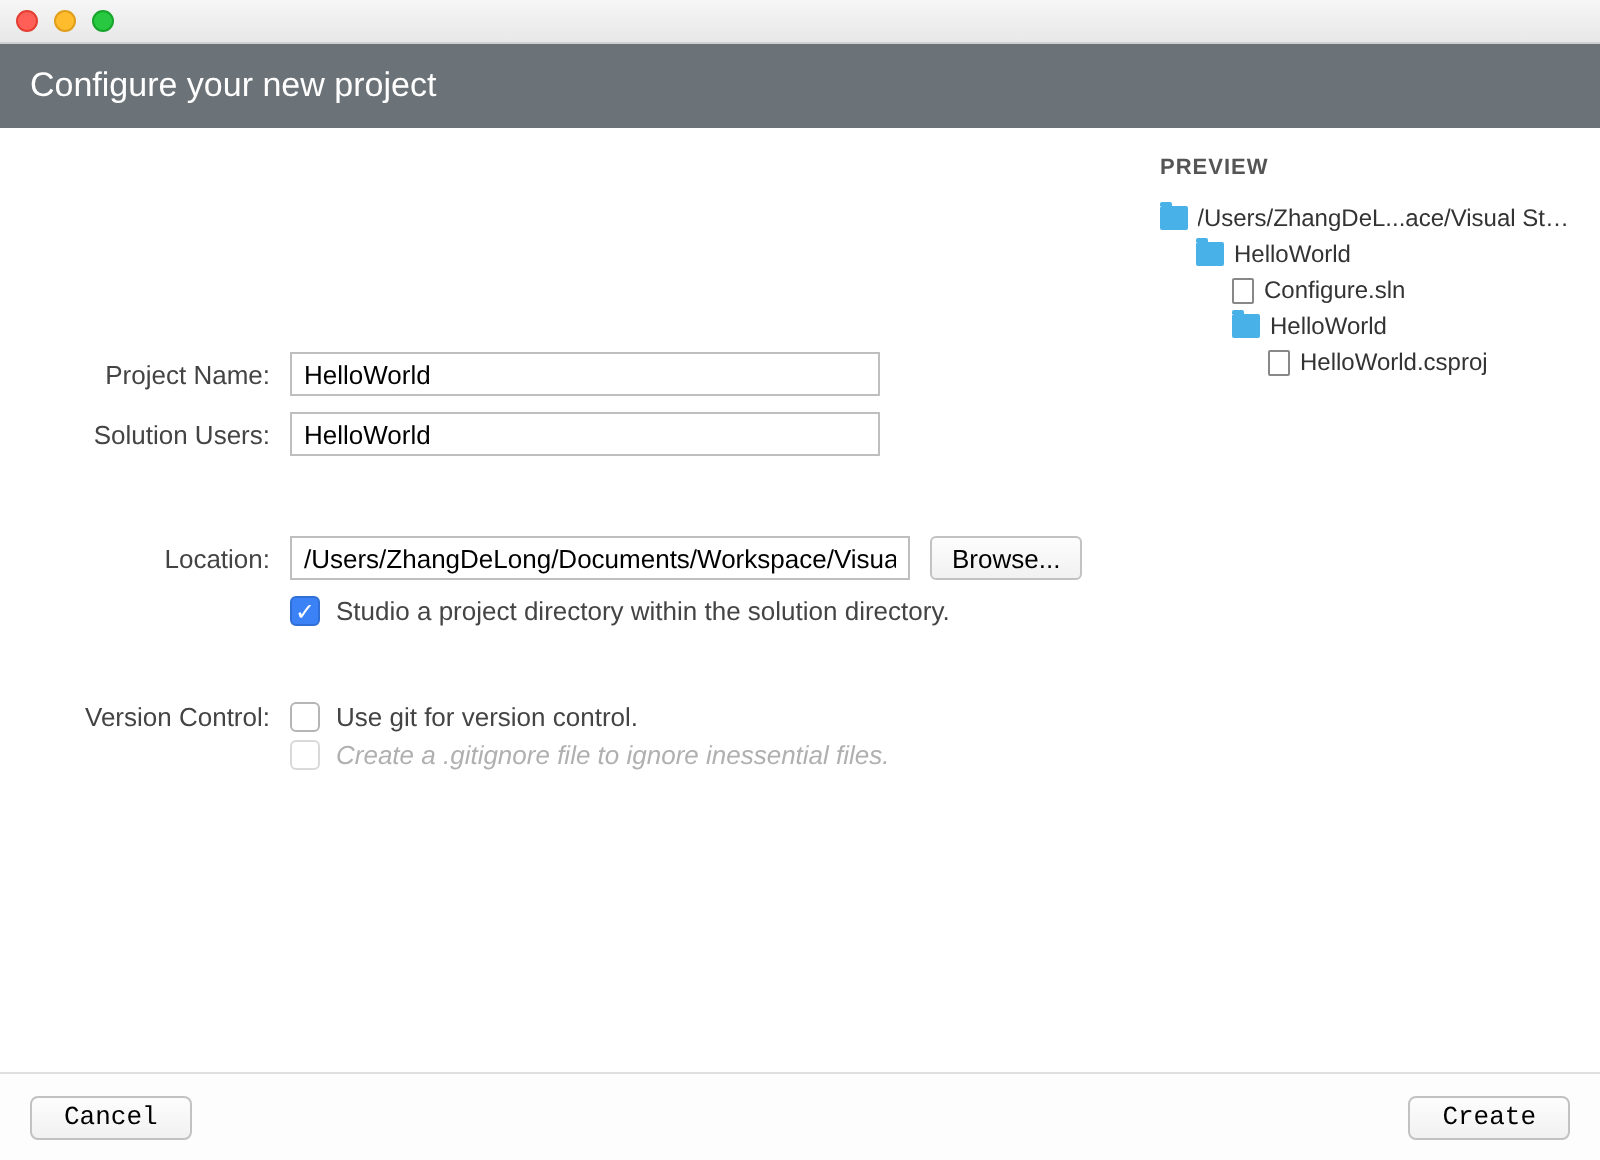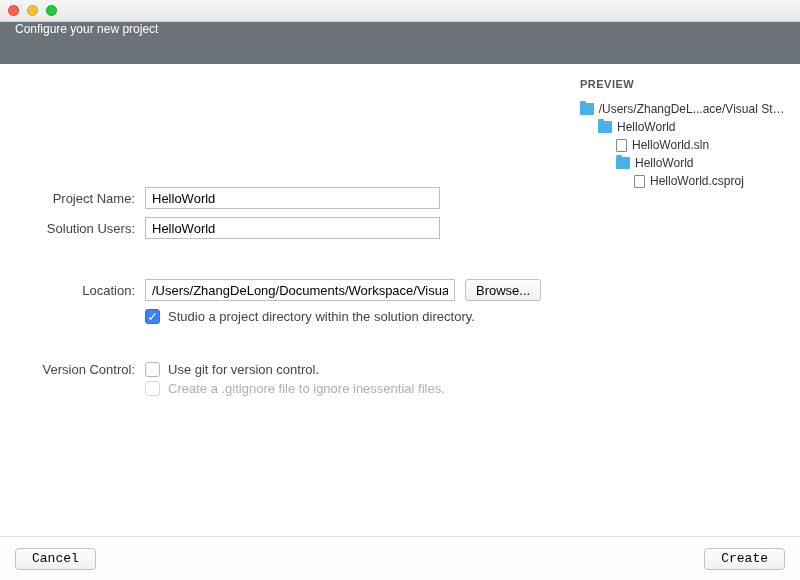--- a/index.html
+++ b/index.html
@@ -6,24 +6,24 @@
     body { width: 800px; height: 580px; background: #fff; overflow: hidden; }
 
     .title-bar { height: 22px; background: linear-gradient(#f6f6f6, #e8e8e8); border-bottom: 1px solid #d0d0d0; display: flex; align-items: center; position: relative; }
     .traffic { display: flex; gap: 8px; margin-left: 8px; }
     .light { width: 11px; height: 11px; border-radius: 50%; }
     .red { background: #ff5f57; border: 0.5px solid #e33e32; }
     .yellow { background: #ffbd2e; border: 0.5px solid #e09e1a; }
     .green { background: #28c840; border: 0.5px solid #17a52c; }
     .title-text { position: absolute; left: 0; right: 0; text-align: center; font-size: 13px; color: #555; }
 
-    .header { background: #6c7378; color: #fff; height: 42px; display: flex; padding-left: 15px; font-size: 12px; font-weight: 300; }
+    .header { background: #6c7378; color: #fff; height: 42px; display: flex; align-items: center; padding-left: 15px; font-size: 17px; font-weight: 300; }
 
     .main { display: flex; height: 472px; }
-    .left { flex: 1; padding: 30px 25px 20px 25px; margin-top: 11px; }
+    .left { flex: 1; padding: 30px 25px 20px 25px; }
     .right { width: 230px; background: #fff; padding: 14px 10px; font-size: 12px; }
 
     .form-row { display: flex; align-items: center; margin-bottom: 8px; }
     .form-label { width: 120px; text-align: right; font-size: 13px; color: #444; padding-right: 10px; }
     .form-input { flex: 1; max-width: 295px; height: 22px; border: 1px solid #bfbfbf; padding: 0 6px; font-size: 13px; background: #fff; }
     .gap { height: 32px; }
 
     .loc-row { display: flex; align-items: center; margin-bottom: 8px; }
     .loc-input { flex: 1; max-width: 310px; height: 22px; border: 1px solid #bfbfbf; padding: 0 6px; font-size: 13px; background: #fff; overflow: hidden; white-space: nowrap; }
     .browse-btn { margin-left: 10px; height: 22px; padding: 0 10px; font-size: 13px; background: linear-gradient(#fdfdfd,#f1f1f1); border: 1px solid #c2c2c2; border-radius: 3px; cursor: pointer; }
@@ -97,41 +97,41 @@
     <div class="gap"></div>
 
     <div class="form-row" style="margin-bottom:2px;">
       <div class="form-label">Version Control:</div>
       <div style="display:flex;align-items:center;">
         <span class="checkbox"></span>
         <span class="check-label">Use git for version control.</span>
       </div>
     </div>
 
-    <div class="check-row" style="margin-top:4px;">
+    <div class="check-row" style="margin-top:4px;font-style:italic;">
       <span class="checkbox" style="opacity:0.5"></span>
       <span class="check-label disabled">Create a .gitignore file to ignore inessential files.</span>
     </div>
 
   </div>
 
   <div class="right">
     <div class="preview-title">PREVIEW</div>
     <div id="tree">
         <div class="tree-item l0">
           <span class="folder-icon"></span>
           <span class="tree-text">/Users/ZhangDeL...ace/Visual Studio</span>
         </div>
         <div class="tree-item l1">
           <span class="folder-icon"></span>
           <span class="tree-text">HelloWorld</span>
         </div>
         <div class="tree-item l2">
           <span class="file-icon"></span>
-          <span class="tree-text">HelloWorld.sln</span>
+          <span class="tree-text">Configure.sln</span>
         </div>
         <div class="tree-item l2">
           <span class="folder-icon"></span>
           <span class="tree-text">HelloWorld</span>
         </div>
         <div class="tree-item l3">
           <span class="file-icon"></span>
           <span class="tree-text">HelloWorld.csproj</span>
         </div>
       </div>

